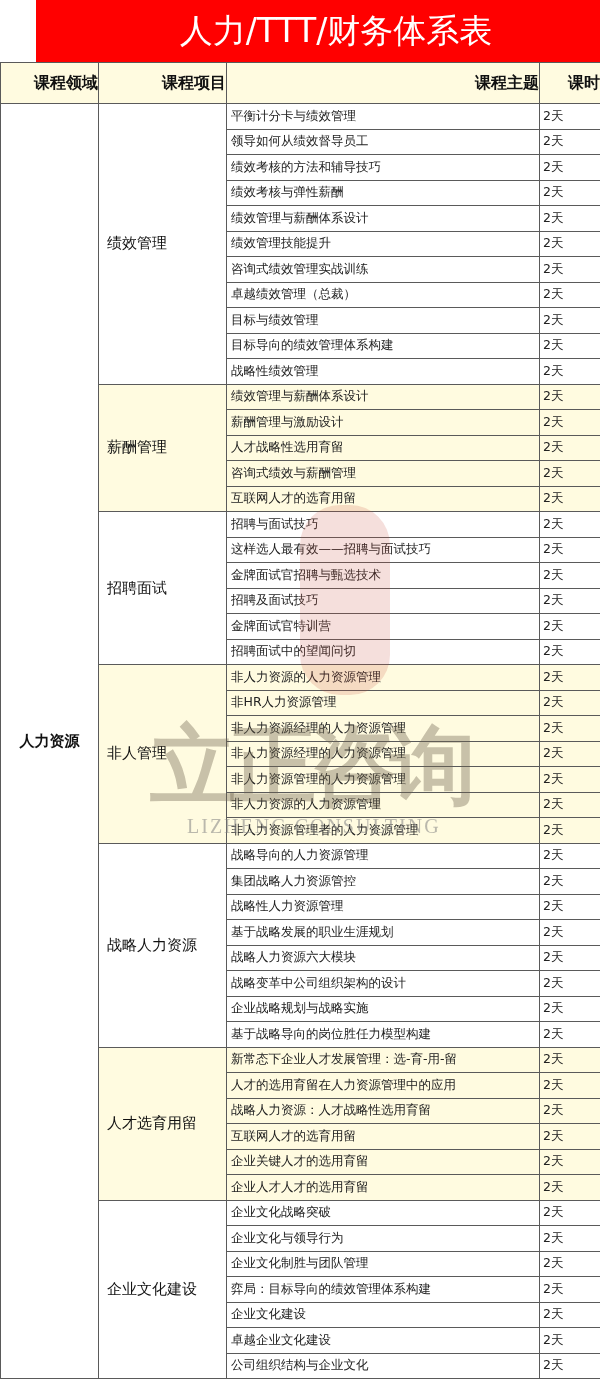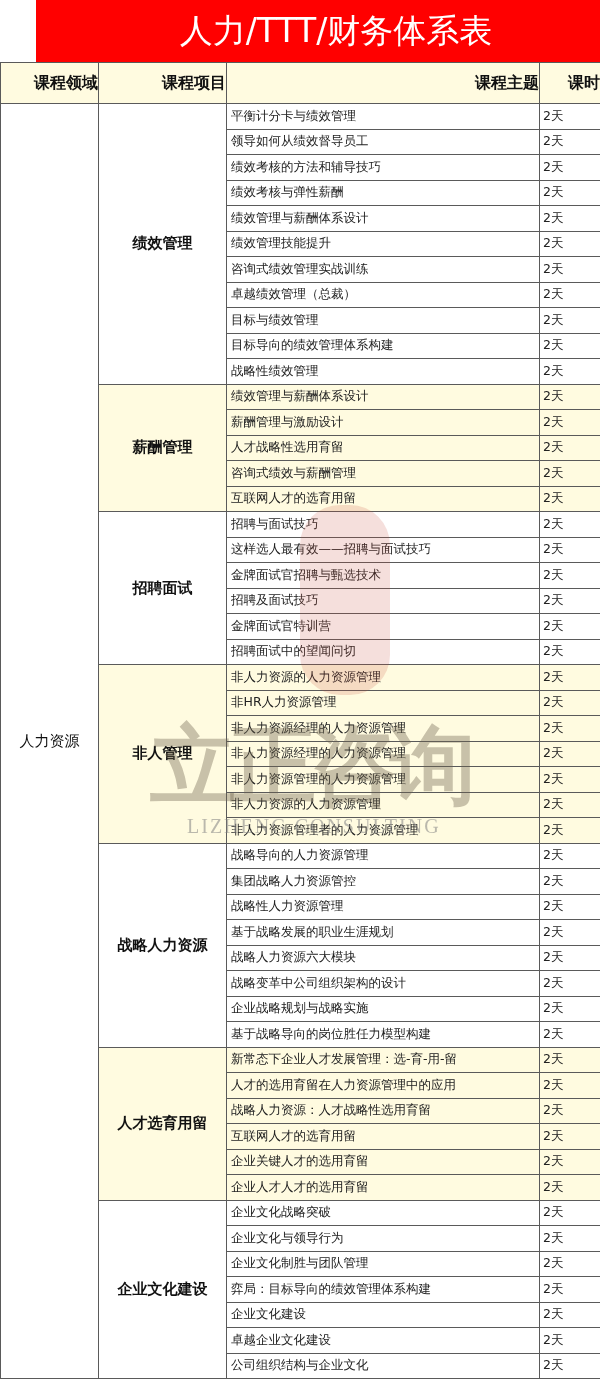--- a/index.html
+++ b/index.html
@@ -29,26 +29,26 @@
   }
   table.grid th {
     height: 40px; background: #fffbe0; text-align: right;
     font-size: 16px; font-weight: bold; color: #111; padding-left: 8px;
   }
   table.grid td.topic, table.grid td.hours {
     height: 24.5px; font-size: 12.5px; color: #222;
   }
   table.grid td.hours { padding-left: 3px; }
   table.grid td.domain {
-    background: #ffffff; font-size: 15px; font-weight: normal; color: #111;
+    background: #ffffff; font-size: 15px; font-weight: bold; color: #111;
     text-align: center; vertical-align: middle; padding: 0;
   }
   table.grid td.project {
-    font-size: 15px; font-weight: bold; color: #111;
-    text-align: center; vertical-align: middle; padding: 8px;
+    font-size: 15px; font-weight: normal; color: #111;
+    vertical-align: middle; padding: 8px;
   }
   tr.shade td.topic, tr.shade td.hours, td.project.shade { background: #fffbe0; }
   tr.plain td.topic, tr.plain td.hours, td.project.plain { background: #ffffff; }
 
   .watermark {
     position: absolute; pointer-events: none;
   }
   .seal {
     left: 300px; top: 505px; width: 90px; height: 190px;
     background: rgba(200, 80, 60, 0.18); border-radius: 40px;

